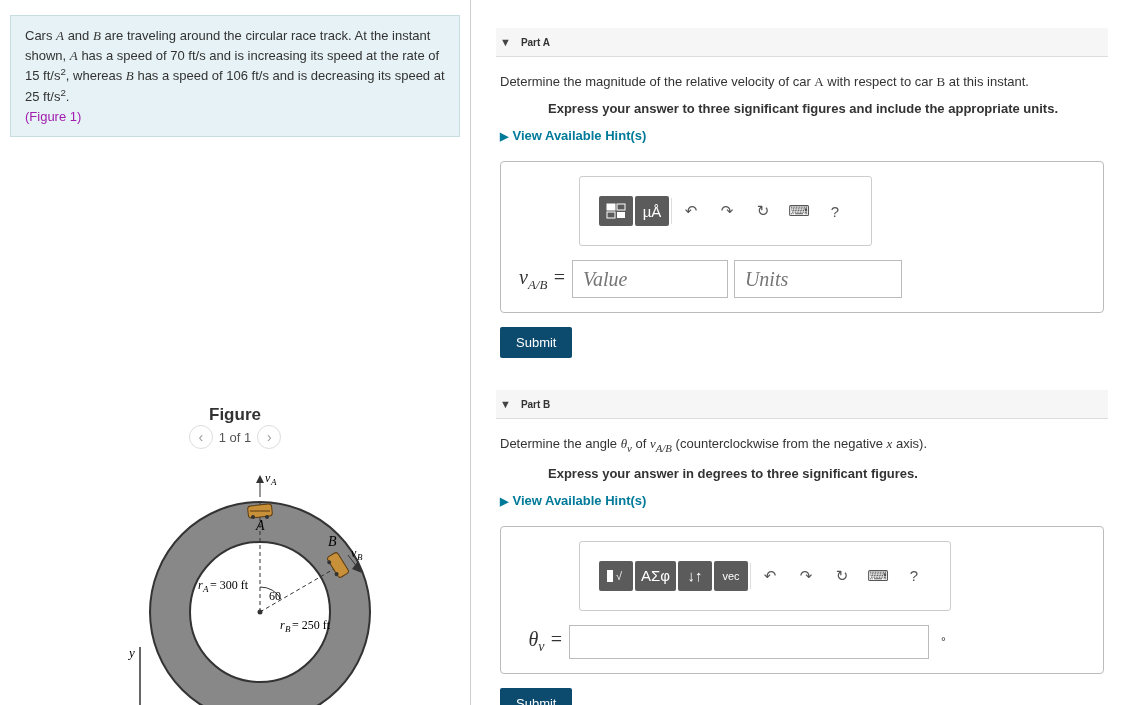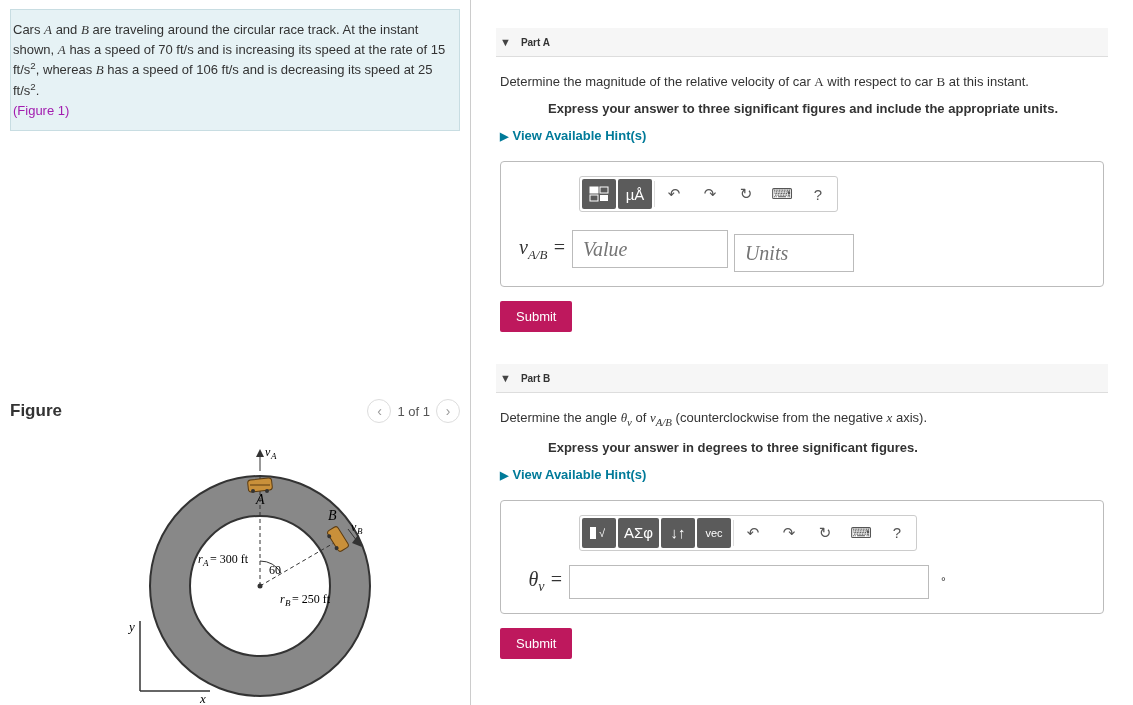--- a/index.html
+++ b/index.html
@@ -1,51 +1,51 @@
 <!DOCTYPE html>
 <html><head>
 <meta charset="utf-8">
 <style>
 * { box-sizing: border-box; margin: 0; padding: 0; }
 body { font-family: Arial, Helvetica, sans-serif; font-size: 13px; color: #333; background: #fff; width: 1133px; }
 .container { display: flex; }
 .left-col { width: 470px; padding: 0 10px; }
 .right-col { width: 663px; border-left: 1px solid #ccc; padding: 0 25px; }
-.problem-box { background: #e6f2f5; border: 1px solid #c8dde2; padding: 10px 2px; margin-top: 9px; line-height: 1.5; }
+.problem-box { background: #e6f2f5; border: 1px solid #c8dde2; padding: 10px 14px; margin-top: 15px; line-height: 1.5; }
 .problem-box .mathit { font-family: 'Times New Roman', serif; font-style: italic; }
 .figlink { color: #a21caf; cursor: pointer; }
-.figure-header { display: flex; align-items: center; justify-content: space-between; margin-top: 260px; padding: 8px 0; }
+.figure-header { display: flex; align-items: center; justify-content: space-between; margin-top: 260px; padding: 8px 0; flex-direction: column; }
 .figure-header h3 { font-size: 17px; font-weight: bold; color: #333; }
 .pager { display: flex; align-items: center; gap: 6px; color: #555; }
 .pager-btn { width: 24px; height: 24px; border: 1px solid #ddd; border-radius: 50%; background: #fff; display: flex; align-items: center; justify-content: center; color: #999; cursor: pointer; font-size: 14px; }
 .figure-img { margin-top: 10px; display:flex; justify-content:center; }
 
 .part-header { display: flex; align-items: center; gap: 10px; background: #f6f6f6; border-bottom: 1px solid #ddd; padding: 8px 4px; margin-top: 28px; cursor: pointer; }
 .part-header .tri { font-size: 11px; color: #444; }
 .part-header .ptitle { font-weight: bold; font-size: 10px; }
 .part-body { padding: 16px 4px 4px 4px; }
 .instr1 { margin-bottom: 10px; line-height: 1.4; }
 .instr2 { font-weight: bold; margin-bottom: 12px; padding-left: 48px; }
 .hintlink { color: #007a99; font-weight: bold; cursor: pointer; margin-bottom: 18px; display: inline-block; }
 .hintlink .tri2 { font-size: 11px; margin-right: 4px; }
 
 .answer-box { border: 1px solid #bbb; border-radius: 4px; padding: 14px 18px; margin-bottom: 14px; position: relative; }
-.toolbar { display: inline-flex; align-items: center; gap: 2px; border: 1px solid #ccc; border-radius: 3px; padding: 2px; margin-bottom: 14px; margin-left: 60px; }
+.toolbar { display: inline-flex; align-items: center; gap: 2px; border: 1px solid #ccc; border-radius: 3px; padding: 19px; margin-bottom: 14px; margin-left: 60px; }
 .tb-btn { min-width: 34px; height: 30px; display: flex; align-items: center; justify-content: center; font-size: 15px; color: #555; cursor: pointer; border-radius: 2px; padding: 0 6px; }
 .tb-btn.dark { background: #5b5b5b; color: #fff; }
 .tb-sep { width: 1px; height: 26px; background: #ddd; }
 .input-row { display: flex; align-items: center; gap: 6px; }
 .eqlabel { font-family: 'Times New Roman', serif; font-style: italic; font-size: 20px; min-width: 44px; text-align: right; }
 .val-input, .unit-input { height: 38px; border: 1px solid #bbb; padding: 0 10px; font-family: 'Times New Roman', serif; font-style: italic; font-size: 20px; color: #999; }
 .val-input { width: 156px; }
-.unit-input { width: 120px; margin-top: 8px; }
+.unit-input { width: 168px; }
 .wide-input { height: 34px; border: 1px solid #bbb; width: 360px; }
 .deg { margin-left: 6px; font-size: 12px; }
 
-.submit-btn { background: #be185d; color: #fff; border: none; padding: 8px 16px; font-size: 13px; cursor: pointer; border-radius: 2px; text-align: center; }
+.submit-btn { background: #0c4a6e; color: #fff; border: none; padding: 8px 16px; font-size: 13px; cursor: pointer; border-radius: 2px; text-align: center; }
 
 sup { font-size: 0.75em; }
 </style>
 </head>
 <body>
 
 <div class="container">
   <div class="left-col">
     <div class="problem-box">
       <span>Cars </span><span class="mathit">A</span><span> and </span><span class="mathit">B</span><span> are traveling around the circular race track. At the instant shown, </span><span class="mathit">A</span><span> has a speed of 70 ft/s and is increasing its speed at the rate of 15 ft/s</span><sup>2</sup><span>, whereas </span><span class="mathit">B</span><span> has a speed of 106 ft/s and is decreasing its speed at 25 ft/s</span><sup>2</sup><span>.</span><br>

